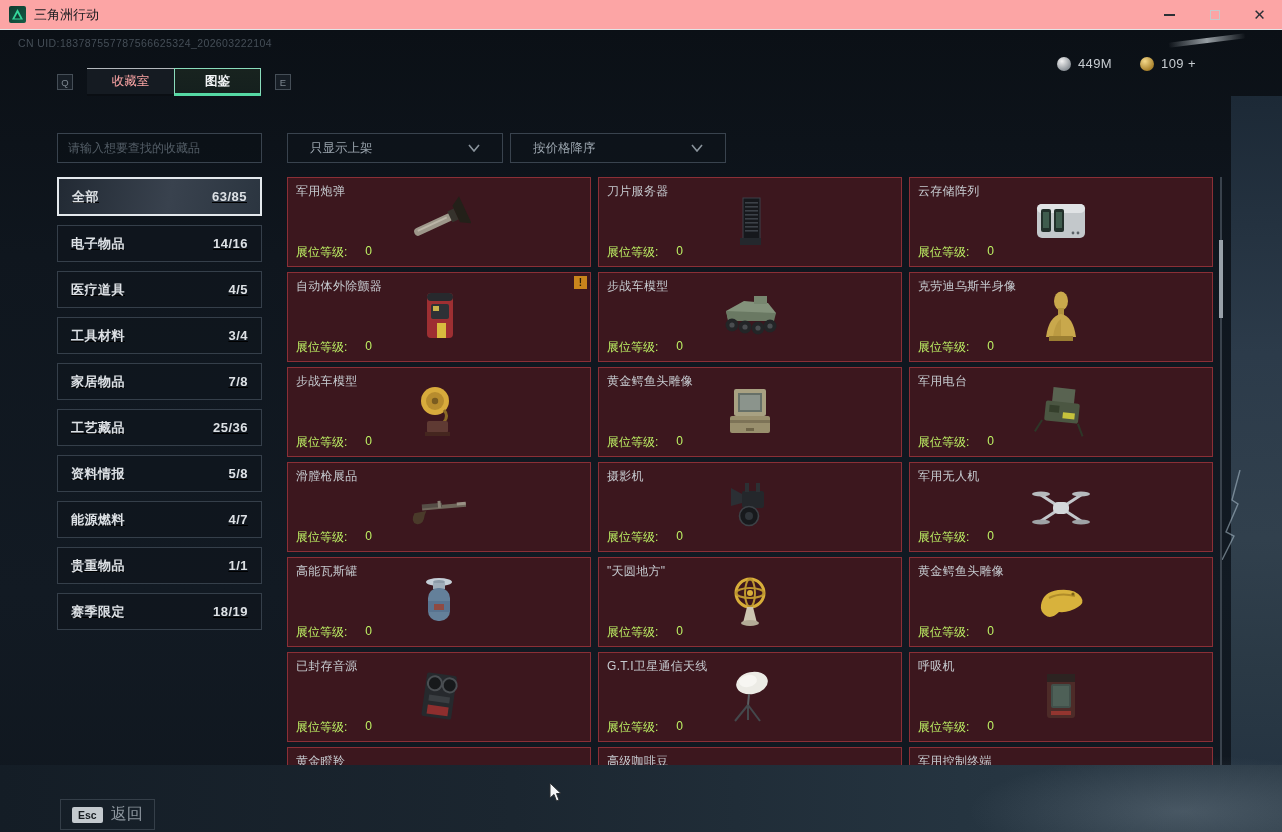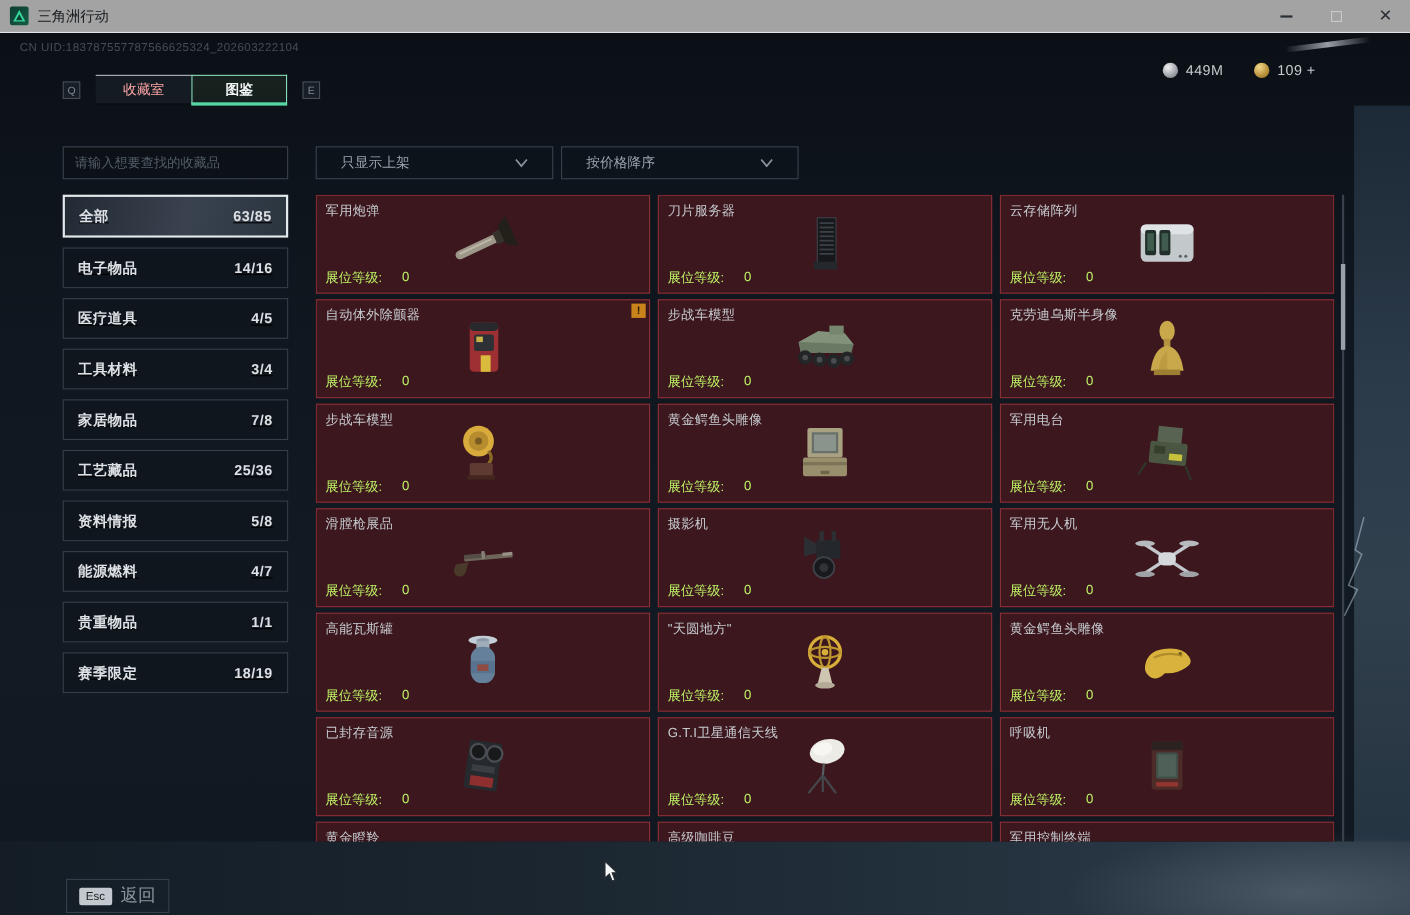--- a/index.html
+++ b/index.html
@@ -2,21 +2,21 @@
 <html><head>
 <meta charset="utf-8">
 <style>
   * { margin:0; padding:0; box-sizing:border-box; }
   html,body { width:1282px; height:832px; overflow:hidden; background:#0b1016;
     font-family:"Liberation Sans","DejaVu Sans",sans-serif; }
   #stage { position:relative; width:1282px; height:832px; }
 
   
   #titlebar { position:absolute; left:0; top:0; width:1282px; height:30px;
-    background:#a3a3a3; display:flex; align-items:center; border-bottom:1px solid #e2e4e6; z-index:50;}
+    background:#fca5a5; display:flex; align-items:center; border-bottom:1px solid #e2e4e6; z-index:50;}
   #app-logo { width:17px; height:17px; margin-left:9px; border-radius:2px;
     background:linear-gradient(135deg,#0e3c31,#155c45); position:relative; }
   #app-logo svg { position:absolute; inset:0; }
   #win-title { margin-left:8px; font-size:13px; color:#15191d; }
   #win-controls { margin-left:auto; display:flex; height:30px; }
   .win-btn { width:45px; height:30px; display:flex; align-items:center; justify-content:center; cursor:default; }
   .glyph-min { width:11px; height:2px; background:#2b3036; }
   .glyph-max { width:10px; height:10px; border:1px solid #c6cacd; }
   .glyph-close { font-size:15px; color:#2b3036; line-height:1; }
 
@@ -84,21 +84,21 @@
   .badge { position:absolute; top:3px; right:3px; width:13px; height:13px; background:#c9851c;
     color:#2a1f07; font-size:10px; font-weight:bold; display:flex; align-items:center; justify-content:center; }
 
   
   #scroll-track { position:absolute; left:1220px; top:147px; width:2px; height:588px; background:#39424c; }
   #scroll-thumb { position:absolute; left:1219px; top:210px; width:4px; height:78px; background:#98a1a9; }
 
   
   #back-btn { position:absolute; left:60px; top:769px; display:flex; align-items:center; gap:8px;
     border:1px solid rgba(90,102,114,.45); padding:4px 11px; cursor:pointer; }
-  #esc-key { background:#c3c9ce; color:#161b20; font-size:10.5px; font-weight:normal;
+  #esc-key { background:#c3c9ce; color:#161b20; font-size:10.5px; font-weight:bold;
     padding:2px 6px; border-radius:2px; }
   #back-label { font-size:16px; color:#8d969e; }
 
   #cursor { position:absolute; left:549px; top:752px; pointer-events:none; z-index:60; }
 </style>
 </head>
 <body>
 
 <div id="stage">
 

